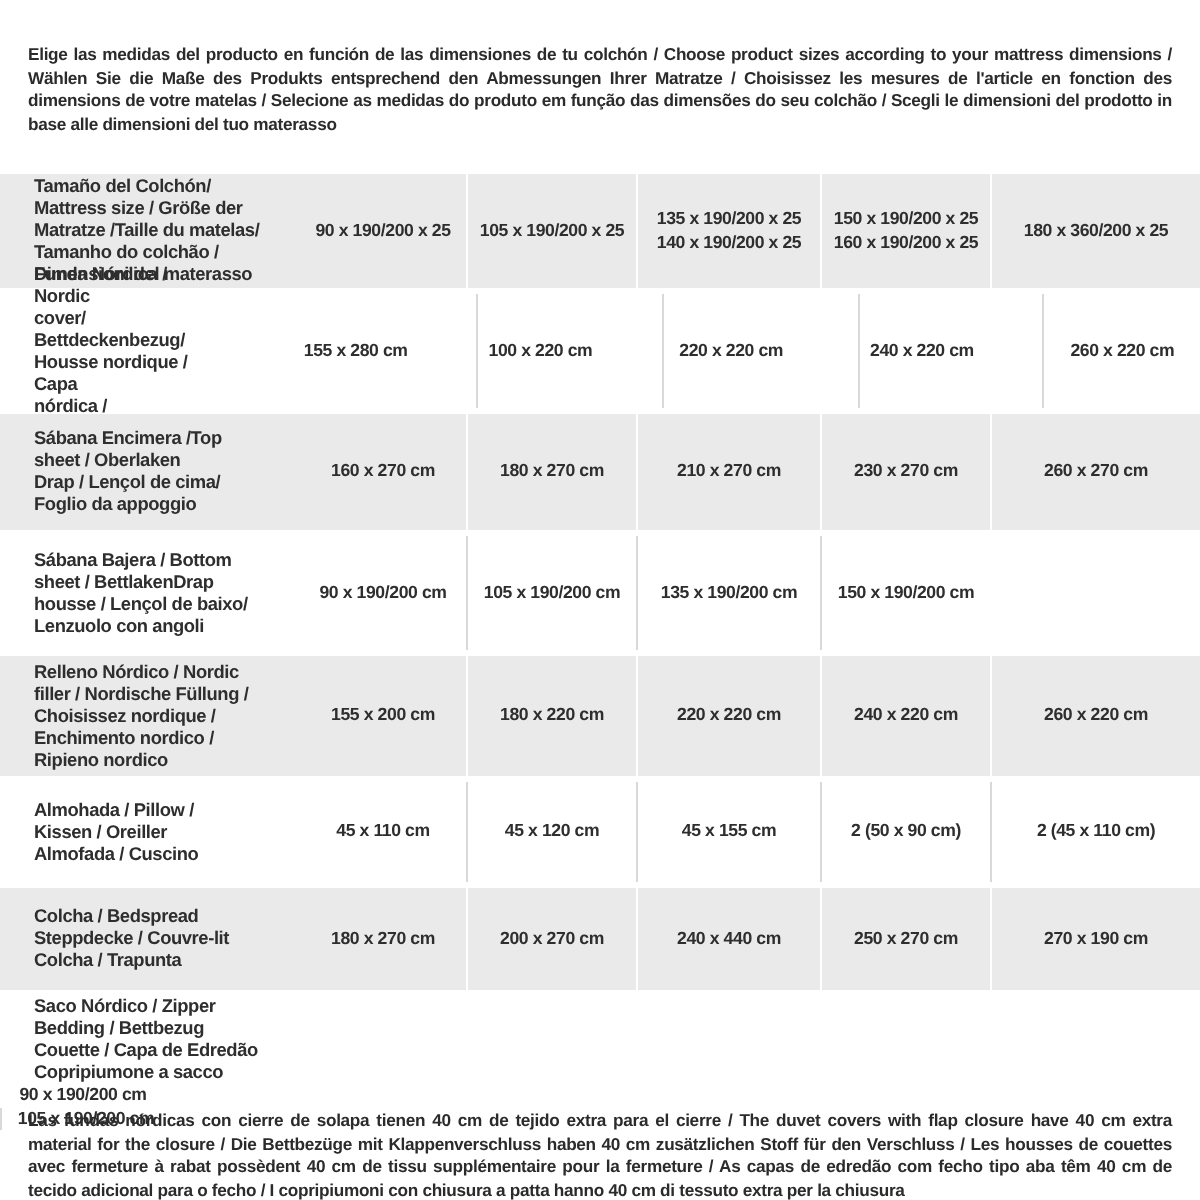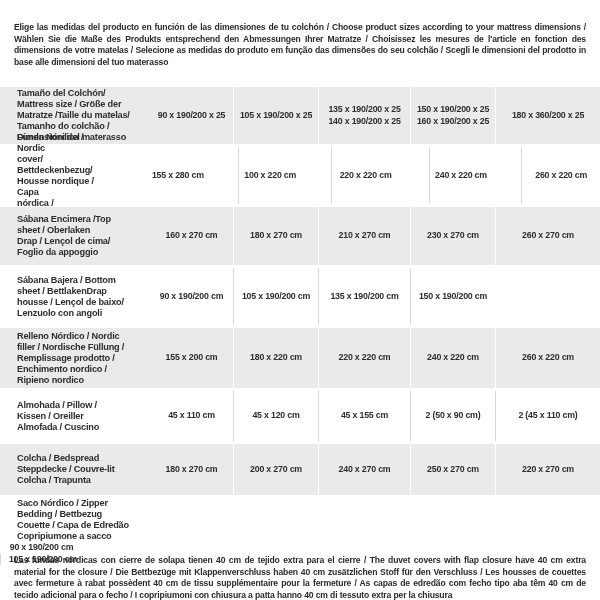--- a/index.html
+++ b/index.html
@@ -137,21 +137,21 @@
 Lenzuolo con angoli</div>
       <div class="cell value v1">90 x 190/200 cm</div>
       <div class="cell value v2">105 x 190/200 cm</div>
       <div class="cell value v3">135 x 190/200 cm</div>
       <div class="cell value v4">150 x 190/200 cm</div>
     </div>
 
     <div class="row shaded">
       <div class="cell label">Relleno Nórdico / Nordic
 filler / Nordische Füllung /
-Remplissage prodotto /
+Choisissez nordique /
 Enchimento nordico /
 Ripieno nordico</div>
       <div class="cell value v1">155 x 200 cm</div>
       <div class="cell value v2">180 x 220 cm</div>
       <div class="cell value v3">220 x 220 cm</div>
       <div class="cell value v4">240 x 220 cm</div>
       <div class="cell value v5">260 x 220 cm</div>
     </div>
 
     <div class="row">
@@ -164,23 +164,23 @@
       <div class="cell value v4">2 (50 x 90 cm)</div>
       <div class="cell value v5">2 (45 x 110 cm)</div>
     </div>
 
     <div class="row shaded">
       <div class="cell label">Colcha / Bedspread
 Steppdecke / Couvre-lit
 Colcha / Trapunta</div>
       <div class="cell value v1">180 x 270 cm</div>
       <div class="cell value v2">200 x 270 cm</div>
-      <div class="cell value v3">240 x 270 cm</div>
+      <div class="cell value v3">240 x 440 cm</div>
       <div class="cell value v4">250 x 270 cm</div>
-      <div class="cell value v5">220 x 270 cm</div>
+      <div class="cell value v5">270 x 190 cm</div>
     </div>
 
     <div class="row">
       <div class="cell label">Saco Nórdico / Zipper
 Bedding / Bettbezug
 Couette / Capa de Edredão
 Copripiumone a sacco</div>
       <div class="cell value v1">90 x 190/200 cm</div>
       <div class="cell value v2">105 x 190/200 cm</div>
       <div class="cell value v3"></div>

